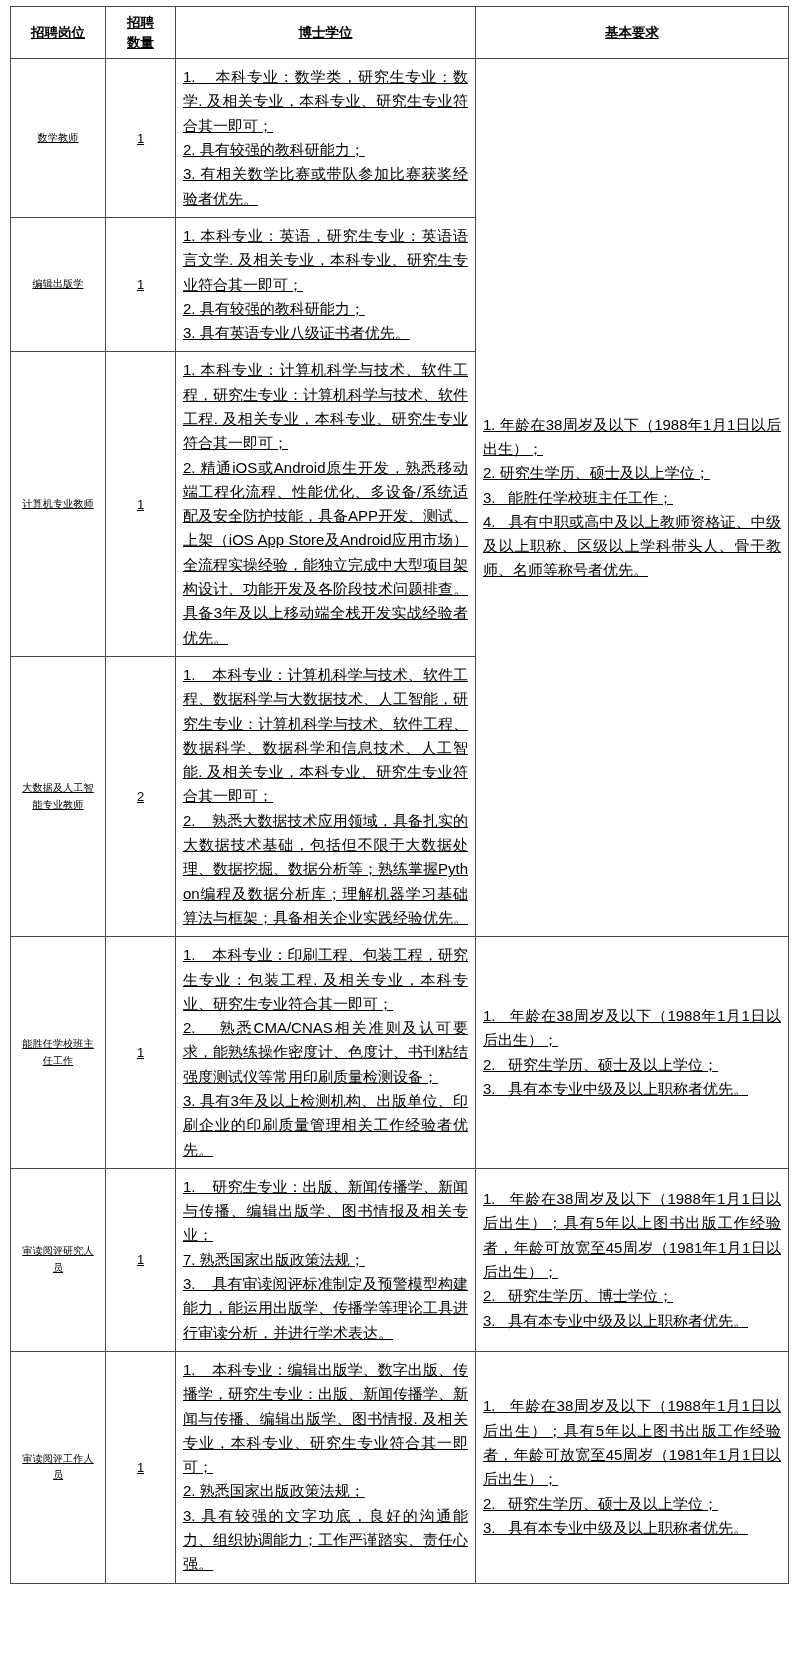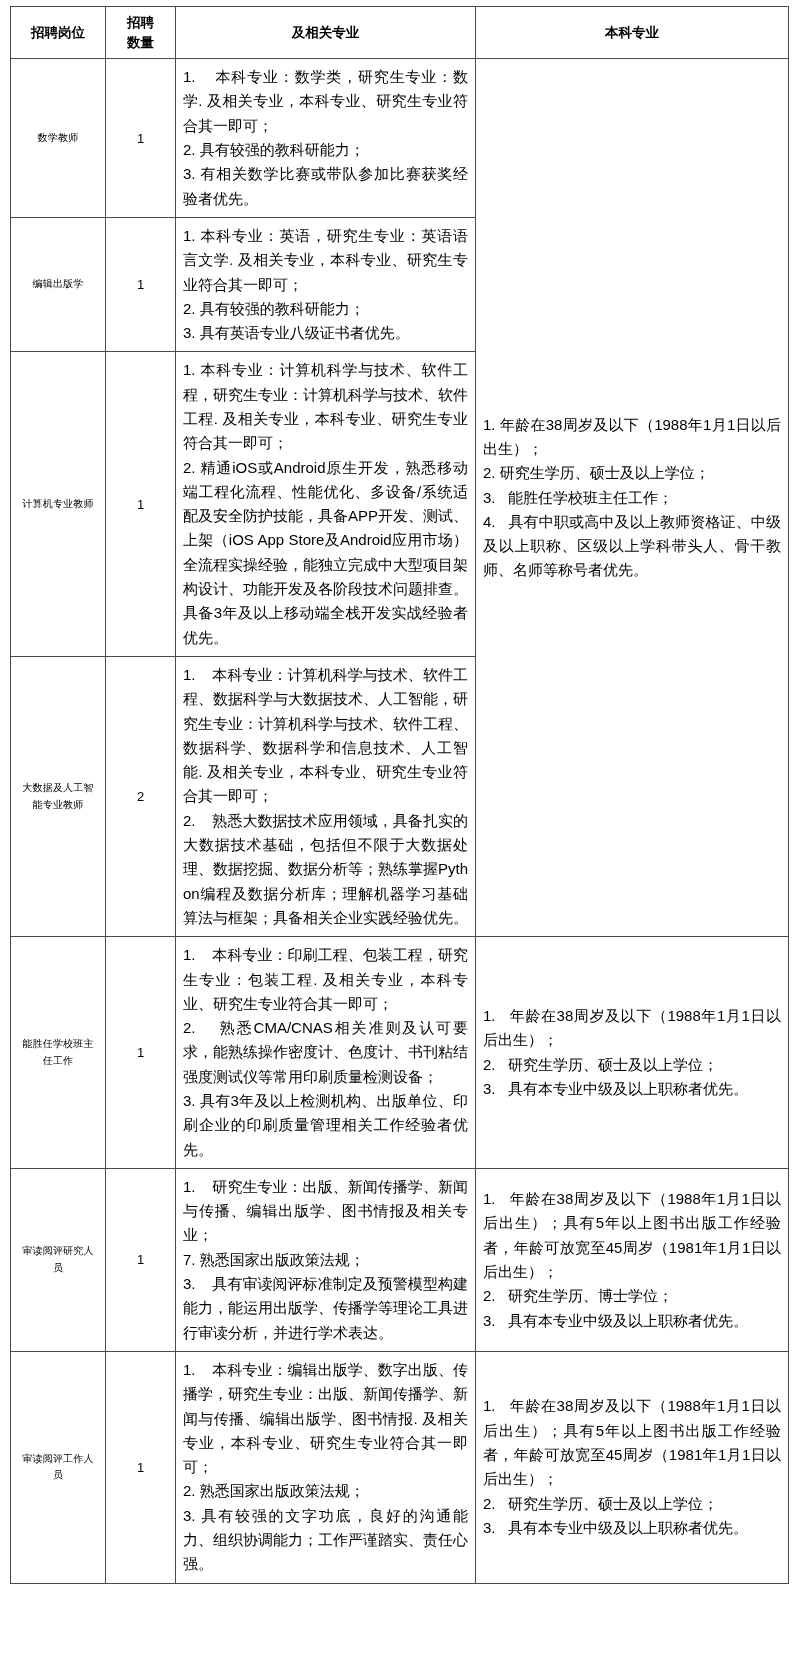--- a/index.html
+++ b/index.html
@@ -10,20 +10,21 @@
   body {
     width: 800px;
     font-family: "Liberation Sans", "DejaVu Sans", sans-serif;
     color: #000000;
     -webkit-font-smoothing: antialiased;
   }
   .page {
     width: 668px;
     box-sizing: border-box;
     padding: 6px 10px 10px 10px;
+    text-decoration: underline;
   }
   table.jobs {
     width: 778px;
     border-collapse: collapse;
     table-layout: fixed;
     border: 1.5px solid #3a3a3a;
   }
   table.jobs th, table.jobs td {
     border: 1px solid #4a4a4a;
     vertical-align: middle;
@@ -81,22 +82,22 @@
       <col class="c-post">
       <col class="c-count">
       <col class="c-req">
       <col class="c-basic">
     </colgroup>
     <thead>
       <tr>
         <th>招聘岗位</th>
         <th class="cellText">招聘
 数量</th>
-        <th>及相关专业</th>
-        <th>本科专业</th>
+        <th>博士学位</th>
+        <th>基本要求</th>
       </tr>
     </thead>
     <tbody>
       <tr>
         <td class="post">数学教师</td>
         <td class="count">1</td>
         <td class="req">
             <span class="cellText">1.    本科专业：数学类，研究生专业：数学. 及相关专业，本科专业、研究生专业符合其一即可；
 2. 具有较强的教科研能力；
 3. 有相关数学比赛或带队参加比赛获奖经验者优先。</span>

